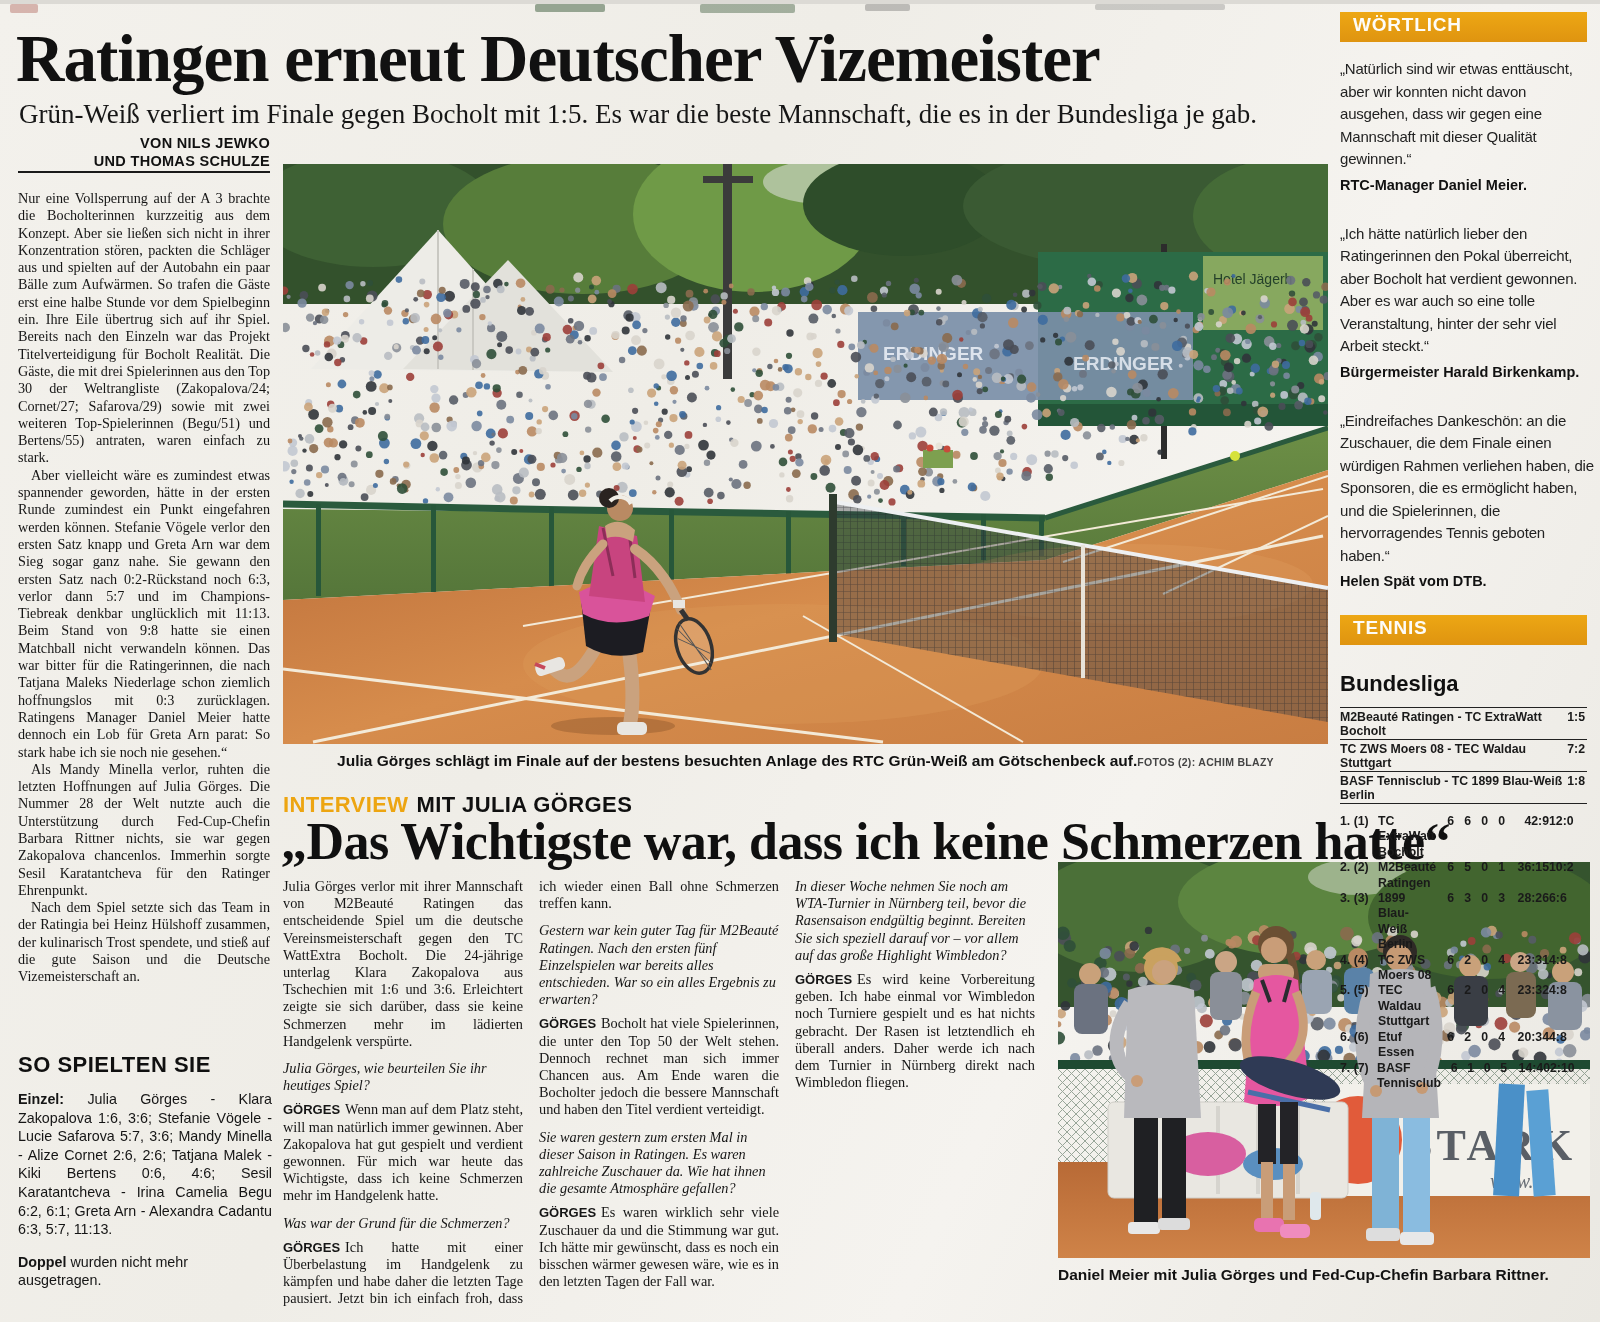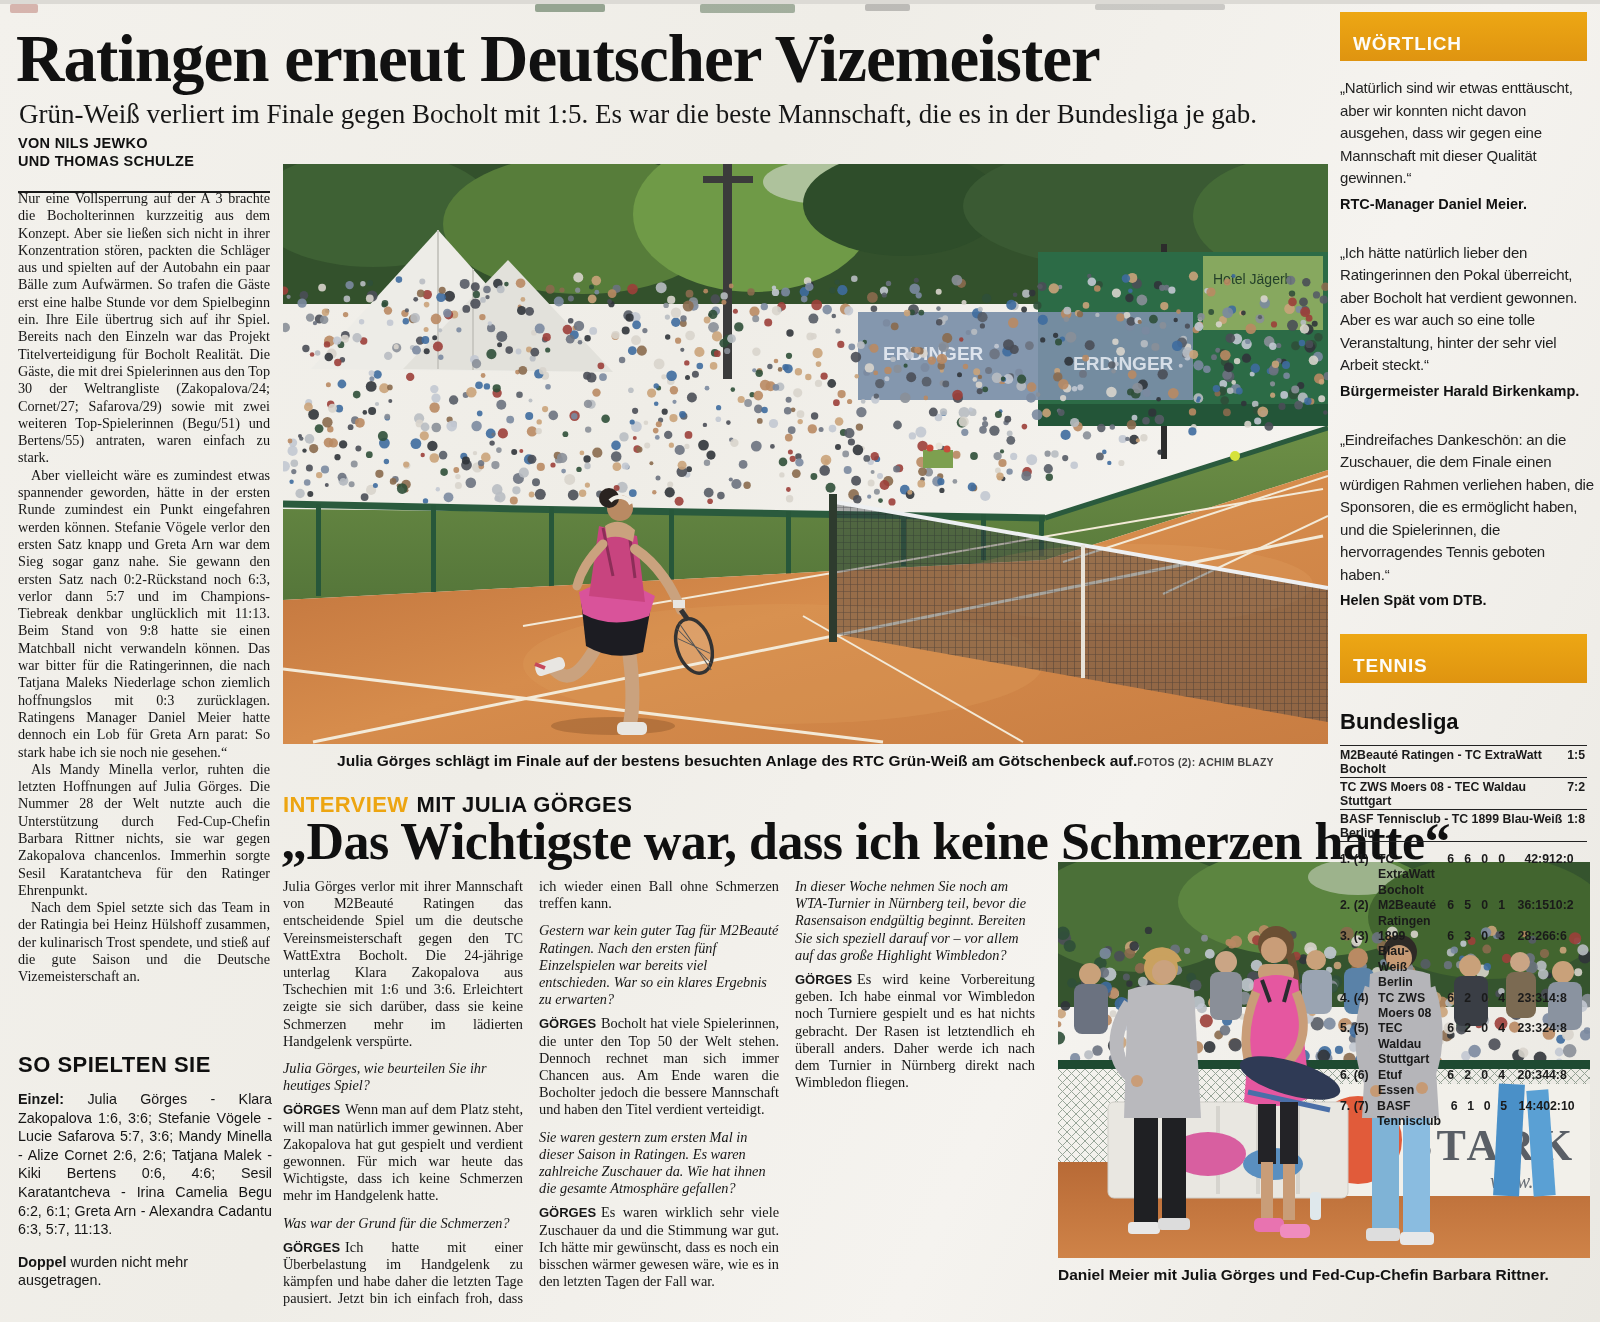--- a/index.html
+++ b/index.html
@@ -7,21 +7,21 @@
   .page { position:relative; width:1600px; height:1322px; overflow:hidden; margin:4px auto;
           background:linear-gradient(115deg,#f3f1ec 0%,#efede7 38%,#f5f3ef 68%,#eae8e2 100%); }
   .abs { position:absolute; }
 
   
   .headline { font-family:"Liberation Serif","DejaVu Serif",serif; font-weight:700;
               font-size:67px; letter-spacing:-1px; color:#111; white-space:nowrap; }
   .subhead  { font-family:"Liberation Serif","DejaVu Serif",serif; font-weight:400;
               font-size:27px; color:#161616; white-space:nowrap; }
   .byline   { font-size:14.5px; font-weight:700; letter-spacing:.3px; color:#111;
-              line-height:18px; border-bottom:2px solid #1a1a1a; padding-bottom:21px; }
+              line-height:18px; border-bottom:2px solid #1a1a1a; padding-bottom:1px;text-align:right; }
 
   
   .article-text { font-family:"Liberation Serif","DejaVu Serif",serif; font-size:14.2px;
                   line-height:17.3px; color:#151515; text-align:justify; hyphens:auto; overflow:hidden; }
   .article-text p + p { text-indent:13px; }
 
   
   .ss-title { font-size:22px; font-weight:800; letter-spacing:.5px; color:#101010; }
   .ss-body  { font-size:14.3px; line-height:18.6px; color:#151515; margin-top:12px; text-align:justify; hyphens:auto; }
   .ss-body b { font-weight:700; }
@@ -42,21 +42,21 @@
   .int-body { font-family:"Liberation Serif","DejaVu Serif",serif; font-size:14.3px; line-height:17.2px;
               color:#151515; text-align:justify; hyphens:auto;
               column-count:3; column-gap:16px; column-fill:auto; overflow:hidden; }
   .int-body p { margin-bottom:7px; }
   .int-lead { }
   .q { font-style:italic; margin-top:10px; text-align:left; }
   .spk { font-family:"Liberation Sans","DejaVu Sans",sans-serif; font-weight:700; font-size:13px; margin-right:5px; }
 
   
   .bar { background:linear-gradient(180deg,#eda714,#df9410); color:#fdfcf8; font-weight:800;
-         font-size:19px; letter-spacing:.8px; padding:21px 0 6px 13px; width:247px; }
+         font-size:19px; letter-spacing:.8px; padding:2px 0 6px 13px; width:247px; }
   .quote { font-size:15px; line-height:22.5px; color:#222; letter-spacing:-.2px; margin-top:16px; }
   .quote-attr { font-size:14.5px; font-weight:800; color:#111; margin-top:6px; }
   .league-title { font-size:22px; font-weight:800; color:#101010; }
   .res-table { margin-top:10px; border-bottom:1.5px solid #222; }
   .res-row { display:flex; justify-content:space-between; border-top:1.5px solid #222;
              font-size:12.3px; font-weight:700; color:#1a1a1a; padding:1.5px 2px 1.5px 0; }
   .stand-table { margin-top:10px; }
   .stand-row { display:flex; font-size:12.3px; font-weight:700; color:#1a1a1a; line-height:15.4px; }
   .stand-row .pos { width:38px; }
   .stand-row .team { flex:1; }
@@ -1162,21 +1162,21 @@
     <span class="hl">INTERVIEW</span><span class="rest">MIT JULIA GÖRGES</span>
   </div>
   <div class="abs int-headline" style="left:281px;top:808px;">„Das Wichtigste war, dass ich keine Schmerzen hatte“</div>
 
   <div class="abs int-body" style="left:283px;top:874px;width:752px;height:452px;">
     <p class="int-lead">Julia Görges verlor mit ihrer Mannschaft von M2Beauté Ratingen das entscheidende Spiel um die deutsche Vereinsmeisterschaft gegen den TC WattExtra Bocholt. Die 24-jährige unterlag Klara Zakopalova aus Tschechien mit 1:6 und 3:6. Erleichtert zeigte sie sich darüber, dass sie keine Schmerzen mehr im lädierten Handgelenk verspürte.</p>
     <p class="q">Julia Görges, wie beurteilen Sie ihr heutiges Spiel?</p>
     <p class="a"><span class="spk">GÖRGES</span><span>Wenn man auf dem Platz steht, will man natürlich immer gewinnen. Aber Zakopalova hat gut gespielt und verdient gewonnen. Für mich war heute das Wichtigste, dass ich keine Schmerzen mehr im Handgelenk hatte.</span></p>
     <p class="q">Was war der Grund für die Schmerzen?</p>
     <p class="a"><span class="spk">GÖRGES</span><span>Ich hatte mit einer Überbelastung im Handgelenk zu kämpfen und habe daher die letzten Tage pausiert. Jetzt bin ich einfach froh, dass ich wieder einen Ball ohne Schmerzen treffen kann.</span></p>
-    <p class="q">Gestern war kein guter Tag für M2Beauté Ratingen. Nach den ersten fünf Einzelspielen war bereits viel entschieden. War so ein klares Ergebnis zu erwarten?</p>
+    <p class="q">Gestern war kein guter Tag für M2Beauté Ratingen. Nach den ersten fünf Einzelspielen war bereits alles entschieden. War so ein alles Ergebnis zu erwarten?</p>
     <p class="a"><span class="spk">GÖRGES</span><span>Bocholt hat viele Spielerinnen, die unter den Top 50 der Welt stehen. Dennoch rechnet man sich immer Chancen aus. Am Ende waren die Bocholter jedoch die bessere Mannschaft und haben den Titel verdient verteidigt.</span></p>
     <p class="q">Sie waren gestern zum ersten Mal in dieser Saison in Ratingen. Es waren zahlreiche Zuschauer da. Wie hat ihnen die gesamte Atmosphäre gefallen?</p>
     <p class="a"><span class="spk">GÖRGES</span><span>Es waren wirklich sehr viele Zuschauer da und die Stimmung war gut. Ich hätte mir gewünscht, dass es noch ein bisschen wärmer gewesen wäre, wie es in den letzten Tagen der Fall war.</span></p>
     <p class="q">In dieser Woche nehmen Sie noch am WTA-Turnier in Nürnberg teil, bevor die Rasensaison endgültig beginnt. Bereiten Sie sich speziell darauf vor – vor allem auf das große Highlight Wimbledon?</p>
     <p class="a"><span class="spk">GÖRGES</span><span>Es wird keine Vorbereitung geben. Ich habe einmal vor Wimbledon noch Turniere gespielt und es hat nichts gebracht. Der Rasen ist letztendlich eh überall anders. Daher werde ich nach dem Turnier in Nürnberg direkt nach Wimbledon fliegen.</span></p>
   </div>
 
   <svg class="abs photo" style="left:1058px;top:858px;" width="532" height="396" viewBox="0 0 532 396">
     <defs>
       <linearGradient id="clay2" x1="0" y1="0" x2="0" y2="1">

